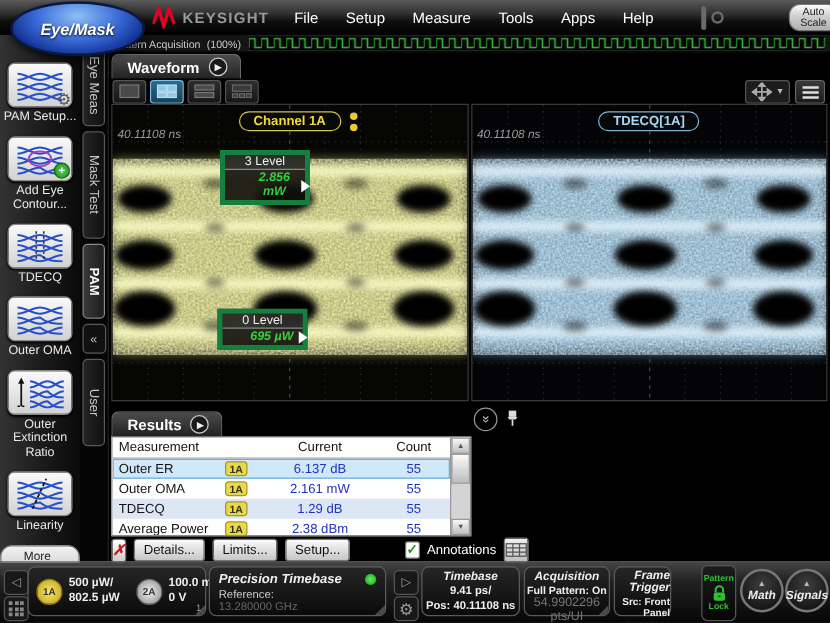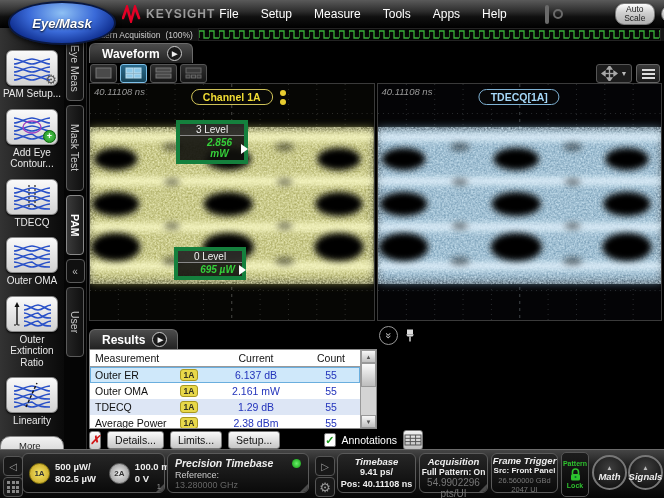--- a/index.html
+++ b/index.html
@@ -9,21 +9,21 @@
   .titlebar{position:absolute;left:0;top:0;width:664px;height:28px;
     background:linear-gradient(#5a5a5a,#2e2e2e 40%,#101010 60%,#000);
     display:flex;align-items:center;z-index:20;}
   .logo{position:absolute;left:8px;top:1px;width:104px;height:40px;border-radius:50%;
     background:radial-gradient(ellipse at 50% 25%,#8ec0f4,#3a6ad8 45%,#0c2a8a 80%,#061a55);
     border:2px solid #0a1840;display:flex;align-items:center;justify-content:center;
     color:#fff;font-weight:bold;font-style:italic;font-size:13px;z-index:30;
     box-shadow:0 2px 5px rgba(0,0,0,.7);text-shadow:0 1px 2px #000;}
   .spark{margin-left:122px;display:flex;align-items:center;gap:4px;}
   .brand{color:#9a9a9a;font-weight:bold;font-size:12px;letter-spacing:1px;}
-  .menus{display:flex;gap:22px;margin-left:4px;color:#fff;font-size:12px;}
+  .menus{display:flex;gap:22px;margin-left:20px;color:#fff;font-size:12px;}
   .menus span{cursor:default;}
   .cam{margin-left:38px;width:22px;height:15px;border:2px solid #6a6a6a;border-radius:3px;position:relative;}
   .cam::after{content:"";position:absolute;left:6px;top:2.5px;width:6px;height:6px;border:2px solid #6a6a6a;border-radius:50%;}
   .tb-btn{border:1px solid #777;border-radius:9px;background:linear-gradient(#fdfdfd,#cfcfcf 45%,#b0b0b0);
     color:#222;font-size:10.5px;text-align:center;padding:2px 8px;line-height:1.05;box-shadow:0 1px 2px rgba(0,0,0,.6);}
   .tb-btn.sm{font-size:8.5px;padding:1px 5px;}
   .tbgroup{display:flex;gap:6px;margin-left:26px;align-items:center;}
 
   
   .sidebar{position:absolute;left:0;top:28px;width:64px;bottom:48px;
@@ -69,21 +69,21 @@
   .movebtn{width:34px;height:17px;background:#1c1c1c;border:1px solid #555;border-radius:3px;display:flex;align-items:center;justify-content:center;gap:3px;}
   .caret{color:#bbb;font-size:7px;}
   .hamb{width:22px;height:17px;background:linear-gradient(#3a3a3a,#1a1a1a);border:1px solid #666;border-radius:3px;
     display:flex;flex-direction:column;align-items:center;justify-content:center;gap:2px;}
   .hamb i{width:13px;height:2px;background:#ddd;display:block;}
 
   
   .panes{height:238px;display:flex;gap:2px;padding:0 2px;}
   .pane{position:relative;flex:1;border:1px solid #3a3a3a;background:#050503;box-sizing:border-box;overflow:hidden;}
   .pane svg.eye{position:absolute;left:0;top:0;width:100%;height:100%;}
-  .tstamp{position:absolute;top:2px;left:4px;color:#999;font-size:9.5px;font-style:italic;z-index:4;}
+  .tstamp{position:absolute;top:18px;left:4px;color:#999;font-size:9.5px;font-style:italic;z-index:4;}
   .pbadge{position:absolute;top:5px;left:50%;transform:translateX(-50%);padding:1px 11px;border-radius:10px;
     background:rgba(8,8,8,.82);font-size:10.5px;font-weight:bold;white-space:nowrap;z-index:4;}
   .pbadge.yel{color:#f0dc34;border:1px solid #cfc258;}
   .pbadge.blu{color:#a6d8f8;border:1px solid #7fb2d4;}
   .dots{position:absolute;top:6px;left:calc(50% + 48px);display:flex;flex-direction:column;gap:3px;z-index:4;}
   .dots b{width:6px;height:6px;border-radius:50%;background:#e8cc30;display:block;}
   .annot{position:absolute;width:64px;border:4px solid #15803d;background:rgba(16,16,12,.9);text-align:center;z-index:5;}
   .annot .al{font-size:10px;color:#f0f0f0;border-bottom:1px solid #888;padding:0 2px;background:rgba(60,60,56,.6);}
   .annot .av{font-size:10px;font-style:italic;font-weight:bold;color:#35d03a;padding:1px 2px;margin-left:15px;}
   .annot .ptr{position:absolute;right:-9px;top:55%;width:0;height:0;border:5px solid transparent;border-left:7px solid #fff;}
@@ -142,21 +142,21 @@
   .greendot{width:9px;height:9px;border-radius:50%;background:radial-gradient(#6af06a,#0c9a0c);margin-left:auto;}
   .ptline1{font-size:9px;color:#ccc;margin-top:1px;}
   .ptline2{font-size:9px;color:#666;}
   .cpanel{text-align:center;padding-top:2px;}
   .cpanel .t{font-size:9.5px;font-weight:bold;font-style:italic;}
   .tbpanel{left:337px;width:79px;}
   .tbpanel .l{font-size:9px;font-weight:bold;line-height:1.3;}
   .aqpanel{left:419px;width:69px;}
   .aqpanel .l1{font-size:8.5px;font-weight:bold;}
   .aqpanel .l2{font-size:10px;color:#777;}
-  .ftpanel{left:491px;width:67px;}
+  .ftpanel{left:491px;width:46px;text-align:right;}
   .ftpanel .t{line-height:1.1;}
   .ftpanel .l1{font-size:8px;font-weight:bold;line-height:1.2;}
   .ftpanel .l2{font-size:7.5px;color:#777;line-height:1.2;}
   .lockbtn{position:absolute;left:561px;top:2px;width:26px;height:43px;border:1px solid #555;border-radius:5px;
     background:linear-gradient(#1c1c1c,#060606);display:flex;flex-direction:column;align-items:center;justify-content:center;gap:1px;}
   .locktxt{color:#2ec22e;font-size:7px;font-weight:bold;}
   .circbtn{position:absolute;top:5px;width:35px;height:35px;border-radius:50%;border:2px solid #777;
     background:radial-gradient(circle at 50% 35%,#3e3e3e,#0a0a0a);display:flex;flex-direction:column;align-items:center;
     justify-content:center;color:#eee;font-size:9.5px;font-weight:bold;font-style:italic;box-sizing:border-box;}
   .circbtn .up{font-size:6.5px;color:#bbb;font-style:normal;margin-bottom:0px;}

